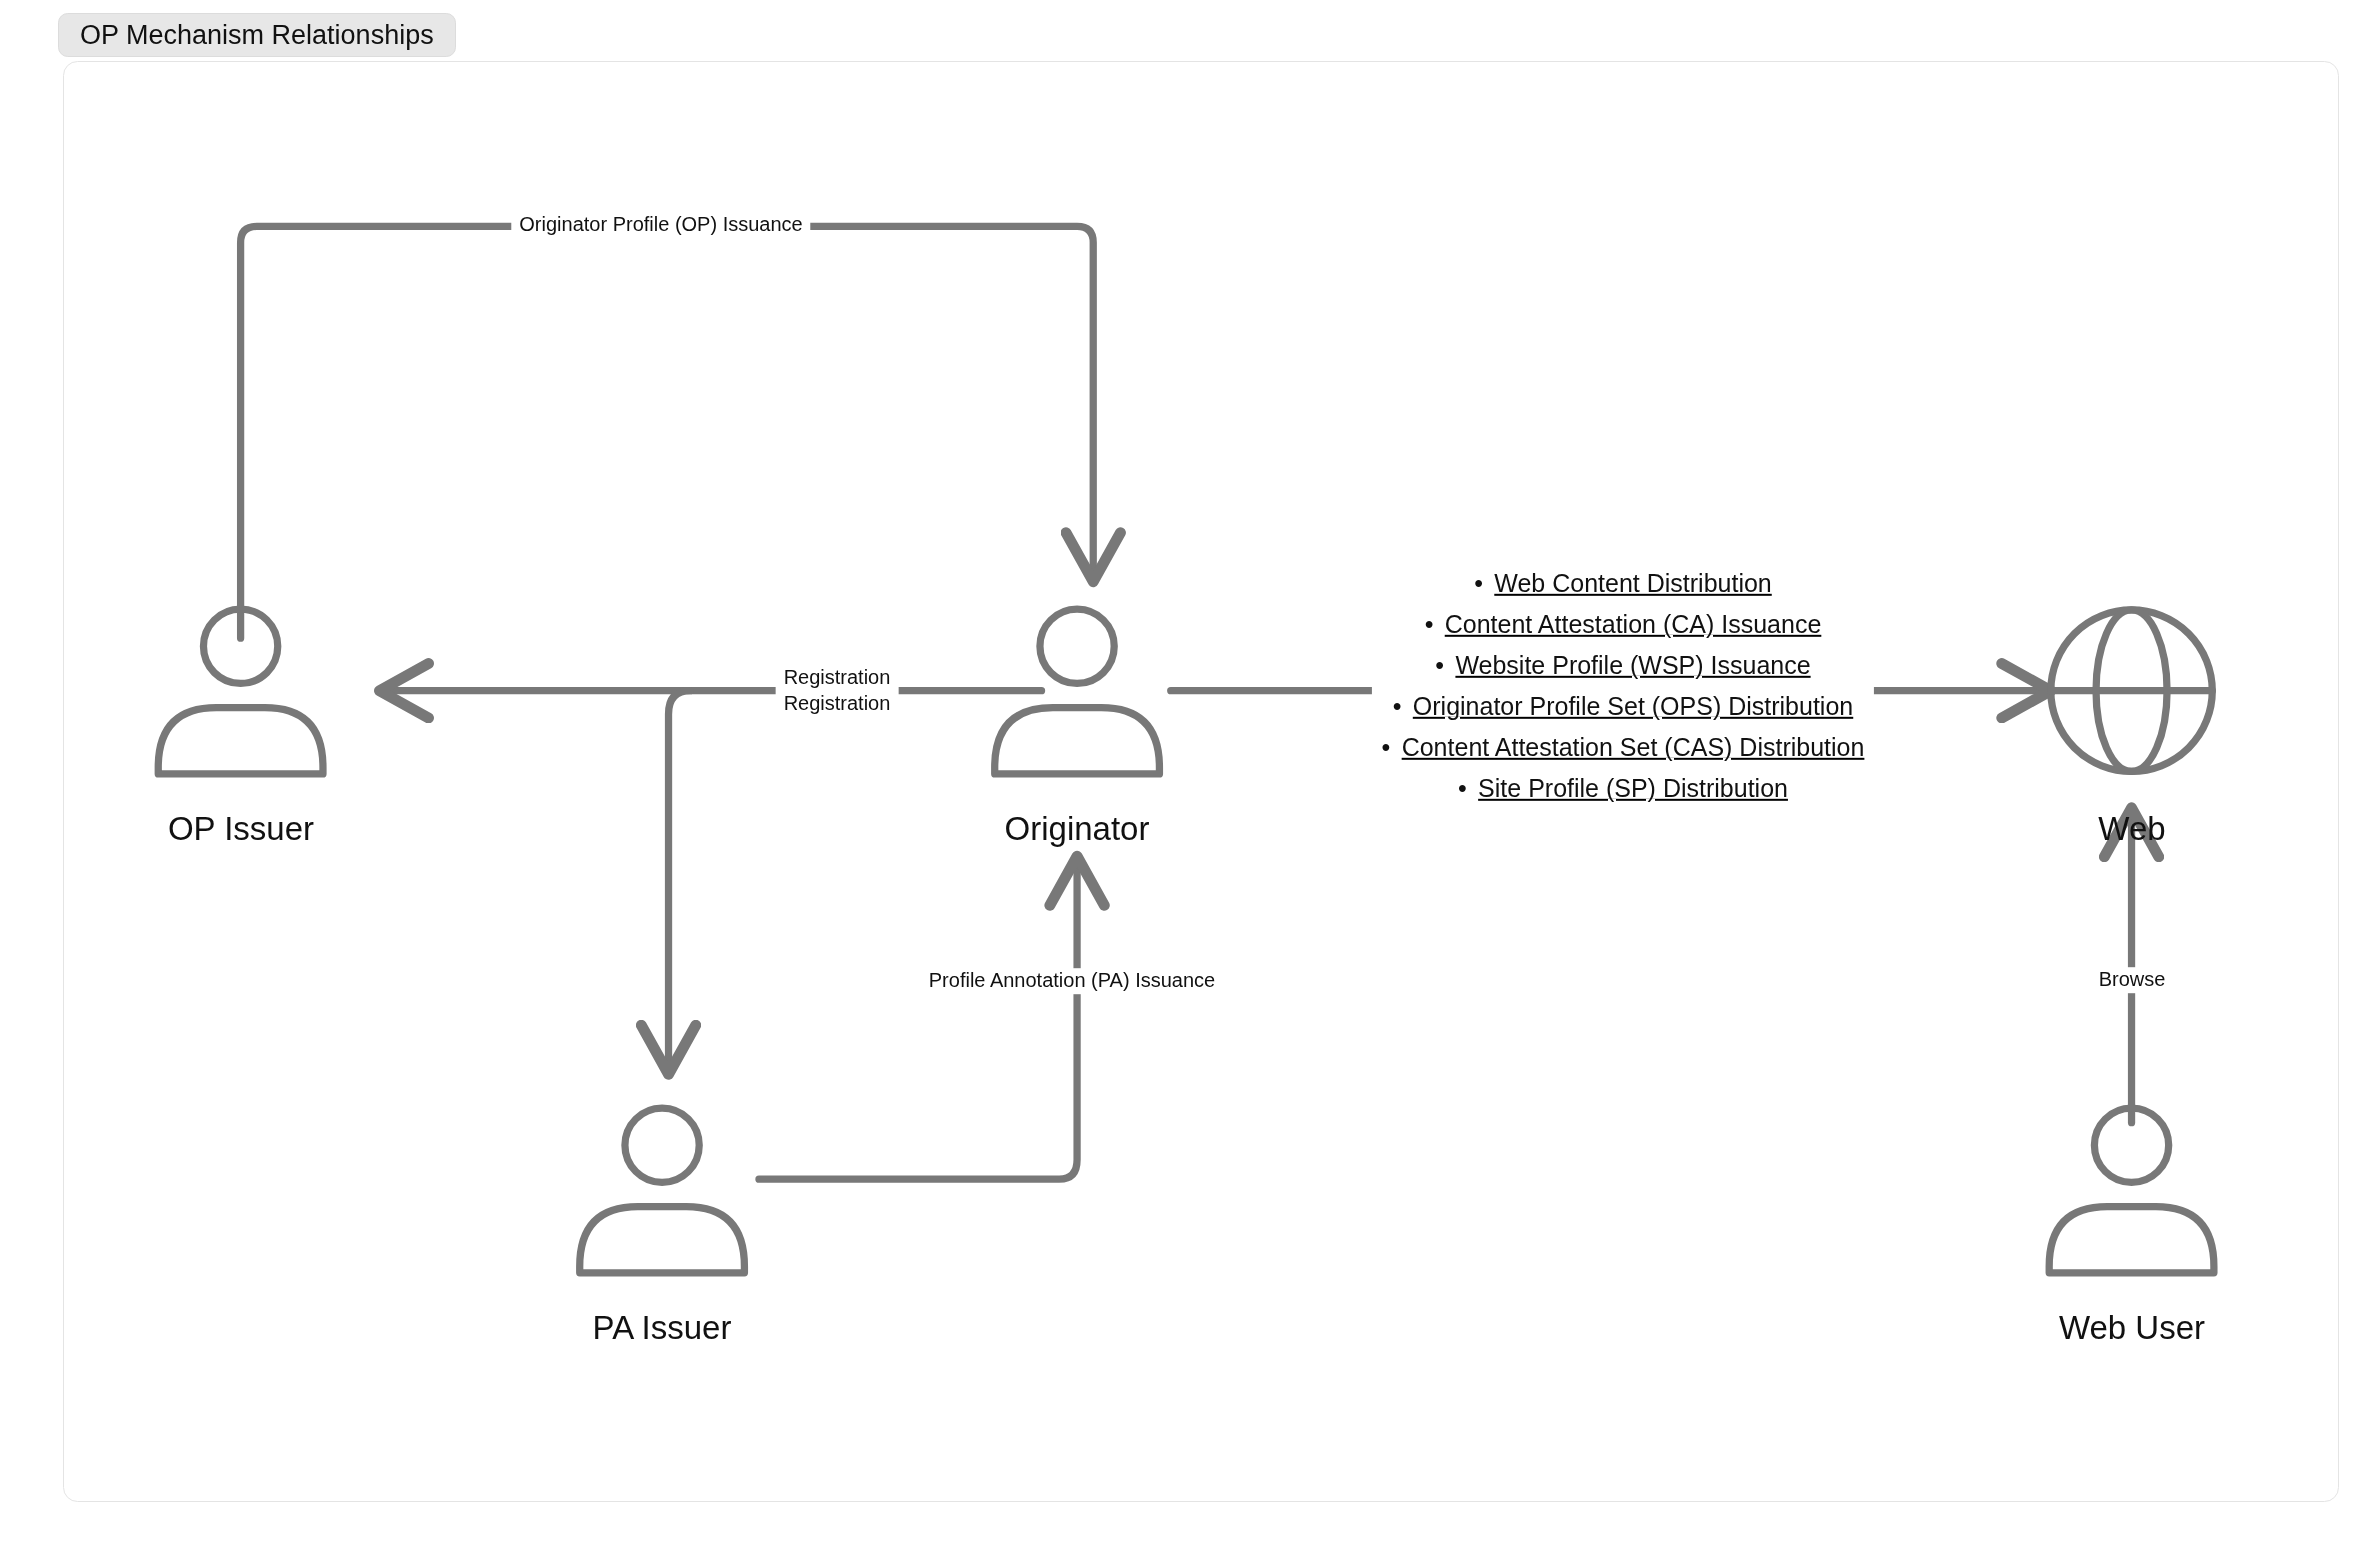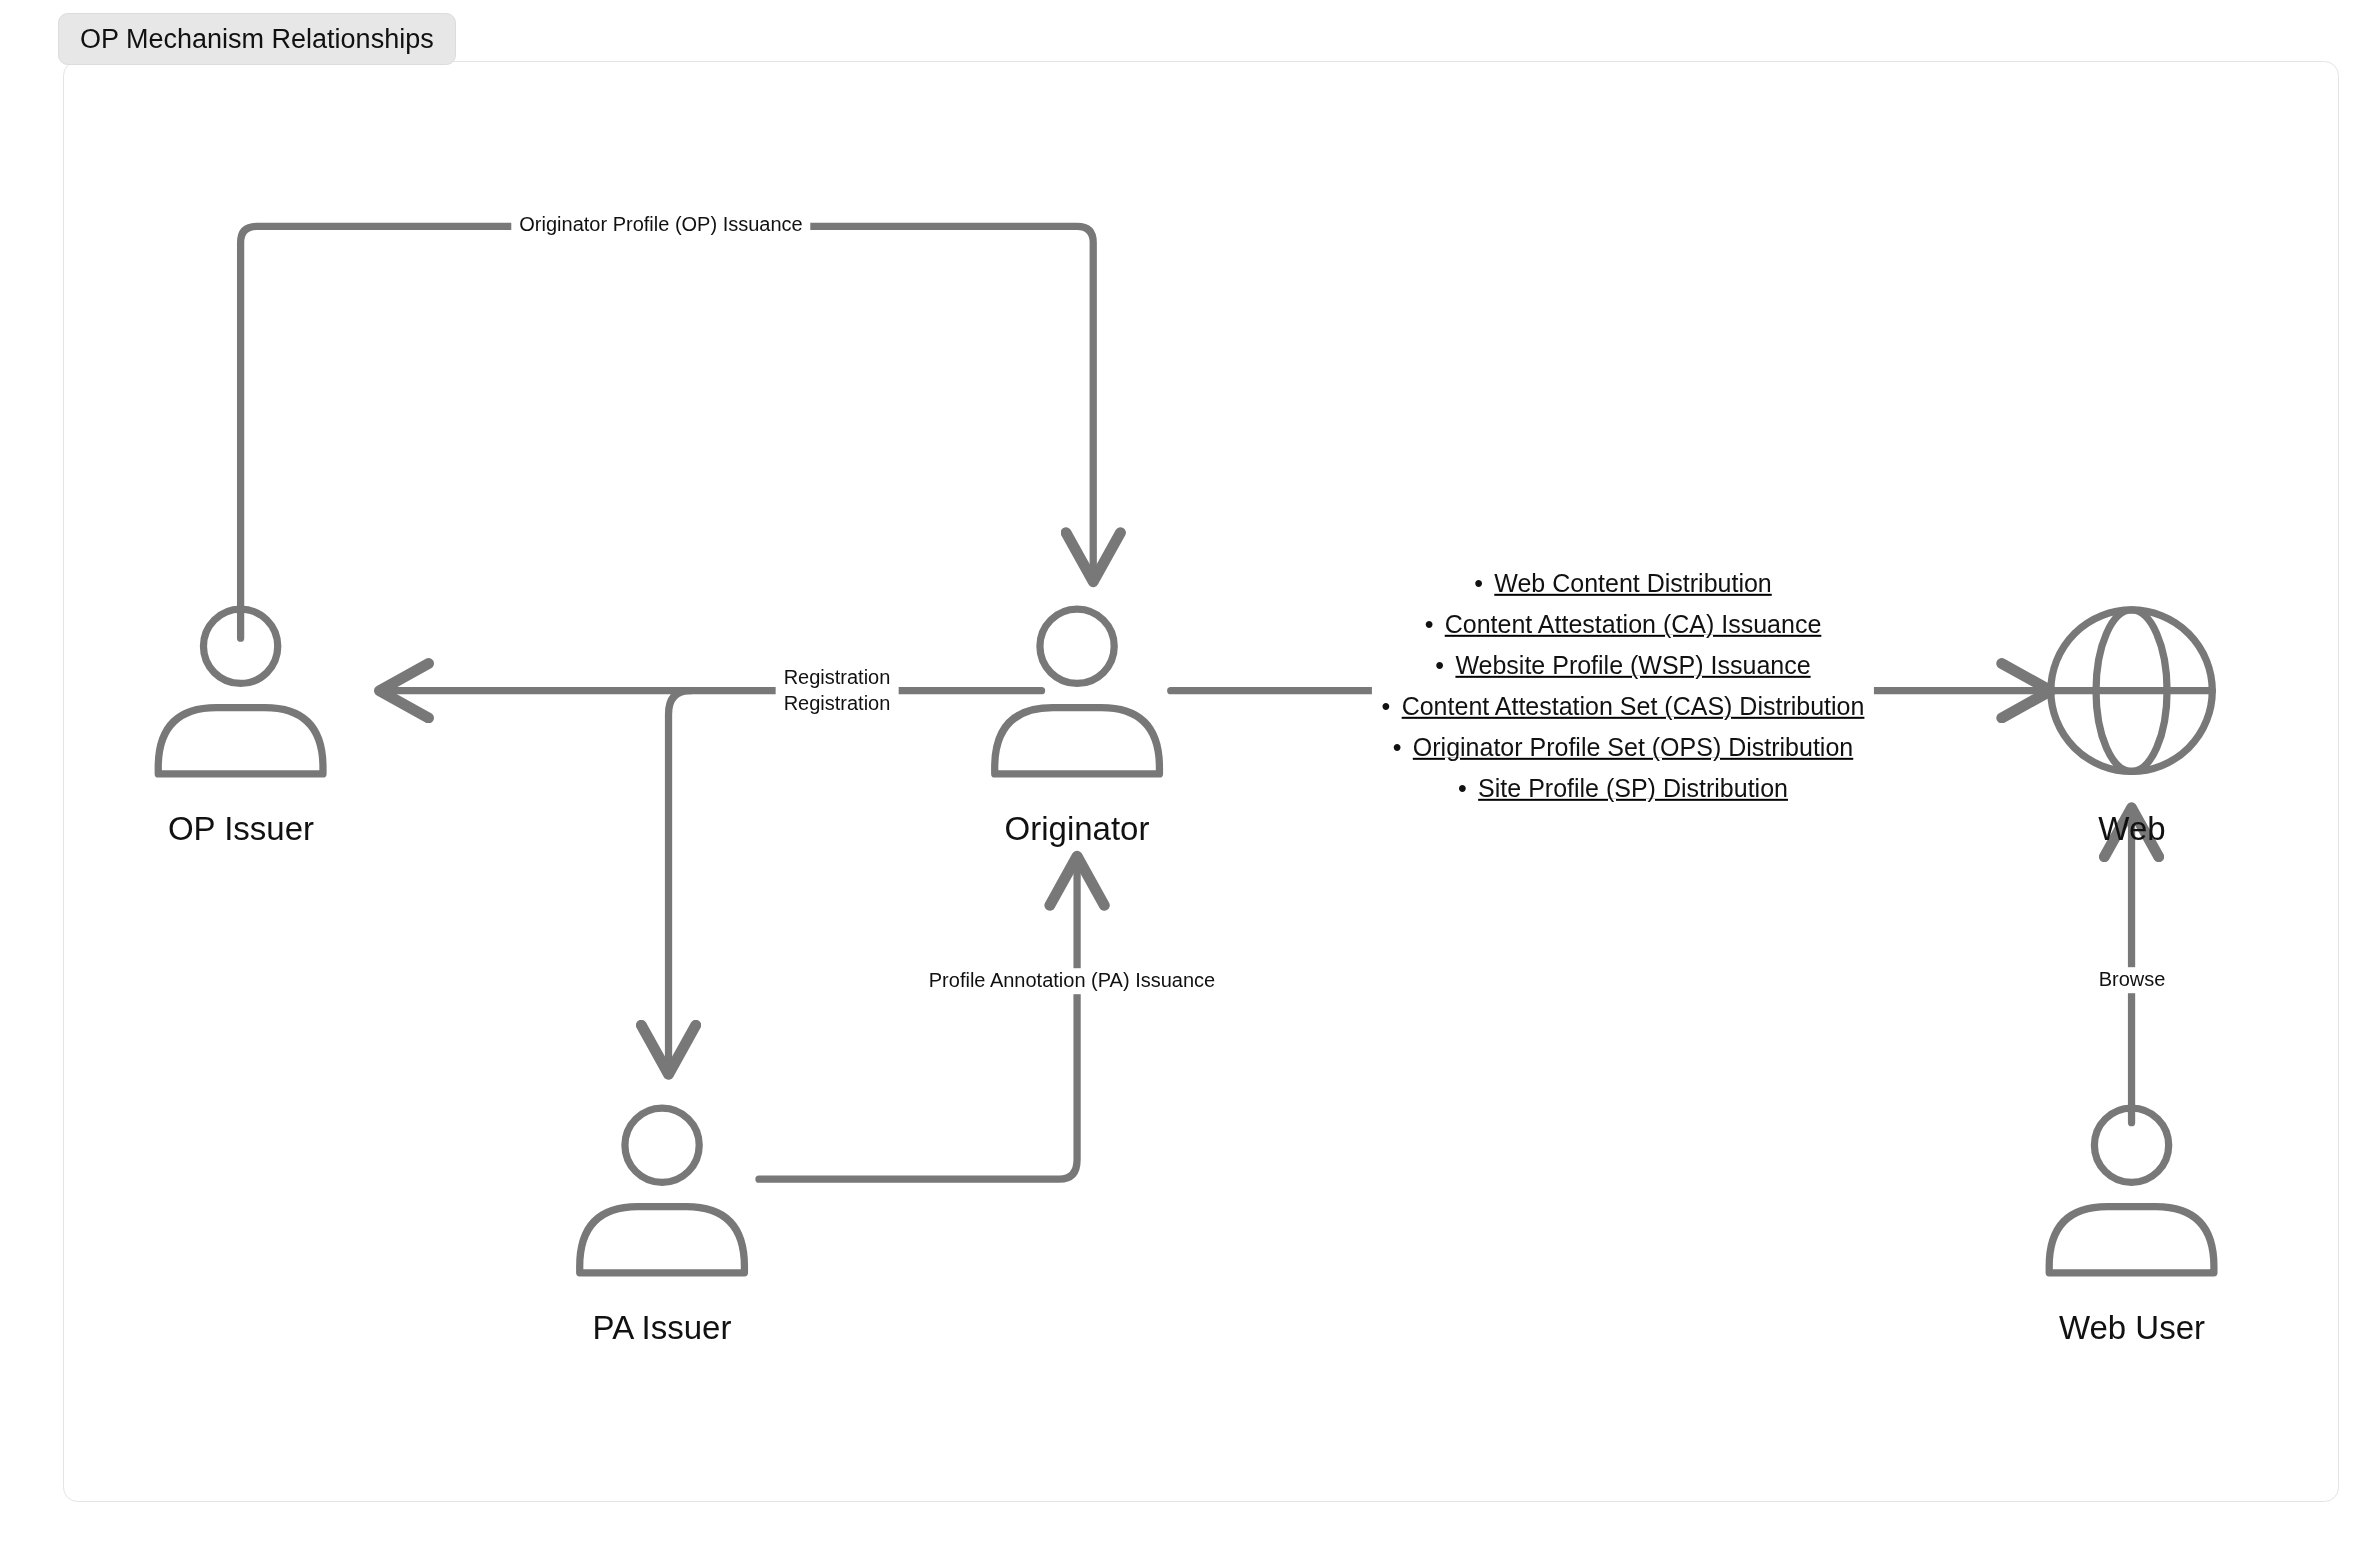--- a/index.html
+++ b/index.html
@@ -13,21 +13,21 @@
     width: 2377px;
     height: 1551px;
     background: #ffffff;
     overflow: hidden;
   }
   
   #title-tab {
     position: absolute;
     left: 58px;
     top: 13px;
-    height: 52px;
+    height: 44px;
     display: flex;
     align-items: center;
     padding: 0 21px;
     background: #e7e7e7;
     border: 1.6px solid #dcdcdc;
     border-radius: 9.7px;
     box-sizing: border-box;
     z-index: 5;
   }
   #title-tab span {
@@ -181,20 +181,20 @@
 
   <div class="lbl edge-label" style="left:1072px; top:981px;">Profile Annotation (PA) Issuance</div>
 
   <div class="lbl edge-label" style="left:2132px; top:980px;">Browse</div>
 
   <div id="bullet-label">
     <ul>
       <li>Web Content Distribution</li>
       <li>Content Attestation (CA) Issuance</li>
       <li>Website Profile (WSP) Issuance</li>
+      <li>Originator Profile Set (OPS) Distribution</li>
       <li>Content Attestation Set (CAS) Distribution</li>
-      <li>Originator Profile Set (OPS) Distribution</li>
       <li>Site Profile (SP) Distribution</li>
     </ul>
   </div>
 
 </div>
 
 
 </body></html>

